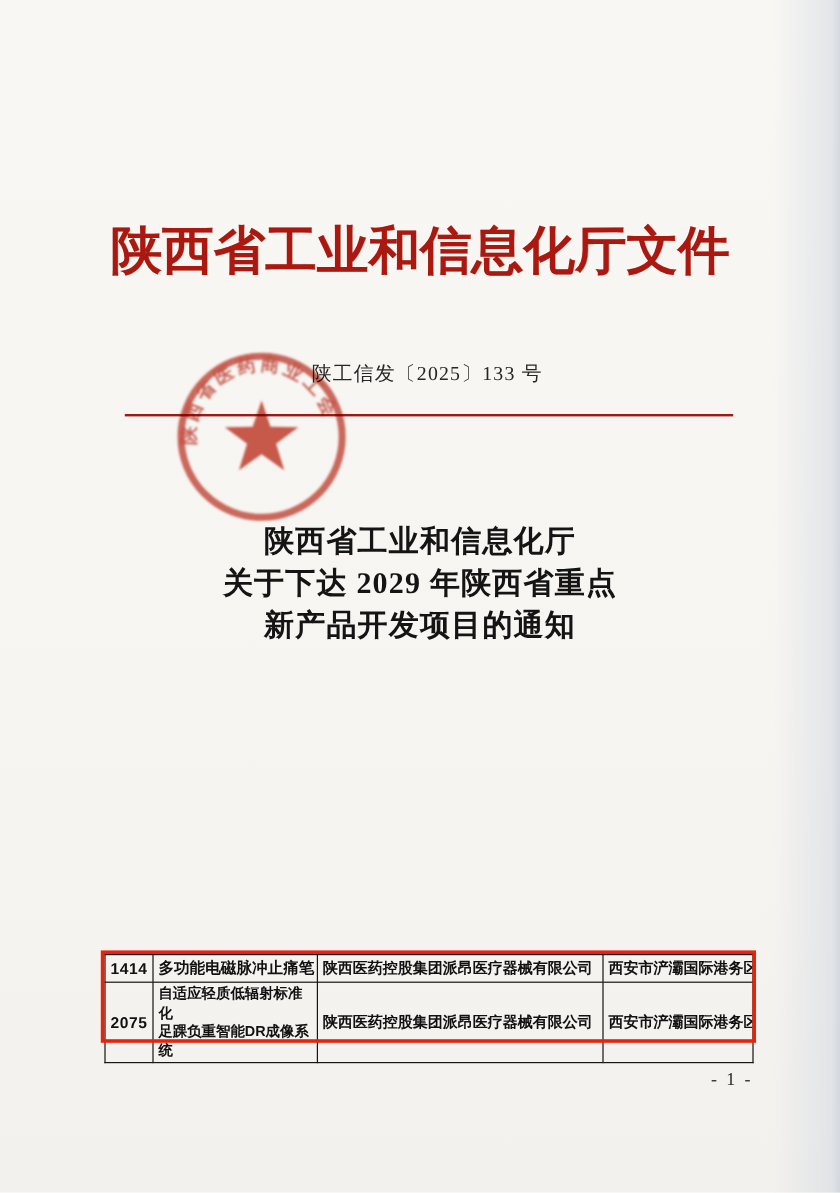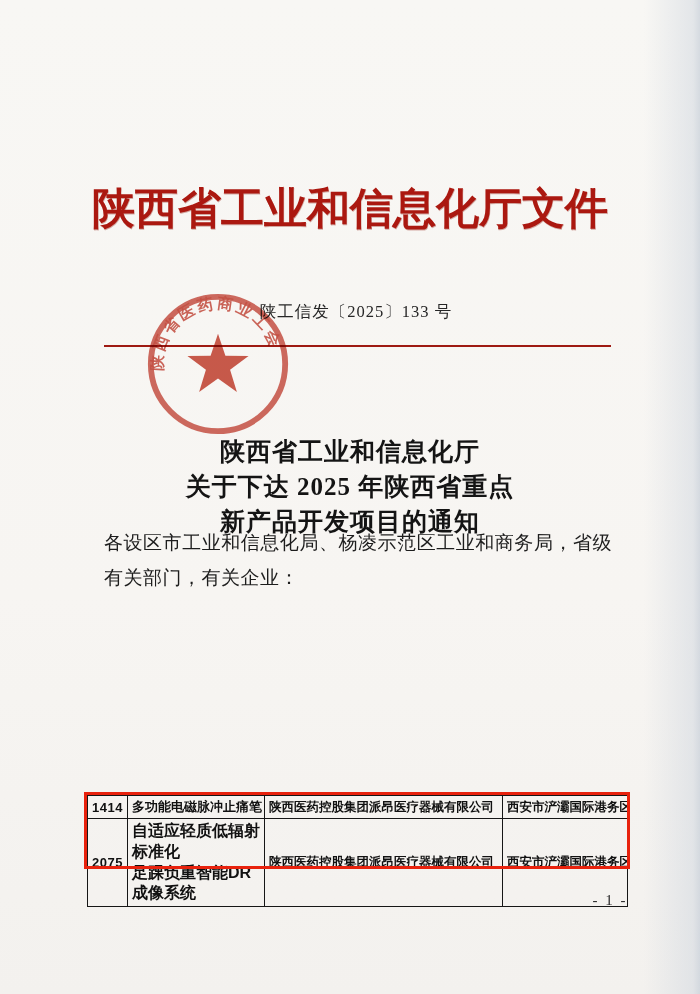--- a/index.html
+++ b/index.html
@@ -91,21 +91,21 @@
     vertical-align: middle;
     overflow: hidden;
     white-space: nowrap;
   }
   .project-table .col-no { width: 40px; text-align: center; letter-spacing: 0.5px; }
   .col-product { width: 137px; }
   .col-company { width: 238px; font-size: 12.5px; }
   .col-district { width: 125px; font-size: 12.5px; text-align: right; }
   .row-1 td { height: 21px; }
   .row-2 td { height: 47px; }
-  .row-2 .col-product { font-size: 16px; line-height: 1.3; white-space: normal; }
+  .row-2 .col-product { font-size: 12px; line-height: 1.3; white-space: normal; }
   .table-highlight {
     position: absolute;
     top: 792px; left: 84px;
     width: 546px; height: 77px;
     border: 3px solid #e8220d;
     pointer-events: none;
   }
   .page-number {
     position: absolute;
     top: 892px; left: 575px;
@@ -122,26 +122,25 @@
 <div class="page">
 
   <div class="header-title">陕西省工业和信息化厅文件</div>
 
   <div class="doc-number">陕工信发〔2025〕133 号</div>
 
   <div class="red-rule"></div>
 
   <div class="notice-title">
     <div>陕西省工业和信息化厅</div>
-    <div>关于下达 2025 年陕西省重点</div>
+    <div>关于下达 2029 年陕西省重点</div>
     <div>新产品开发项目的通知</div>
   </div>
 
   <div class="body-text">
-    <p>各设区市工业和信息化局、杨凌示范区工业和商务局，省级有关部门，有关企业：</p>
   </div>
 
   <table class="project-table">
     <tbody>
       <tr class="row-1">
         <td class="col-no">1414</td>
         <td class="col-product">多功能电磁脉冲止痛笔</td>
         <td class="col-company">陕西医药控股集团派昂医疗器械有限公司</td>
         <td class="col-district">西安市浐灞国际港务区</td>
       </tr>

